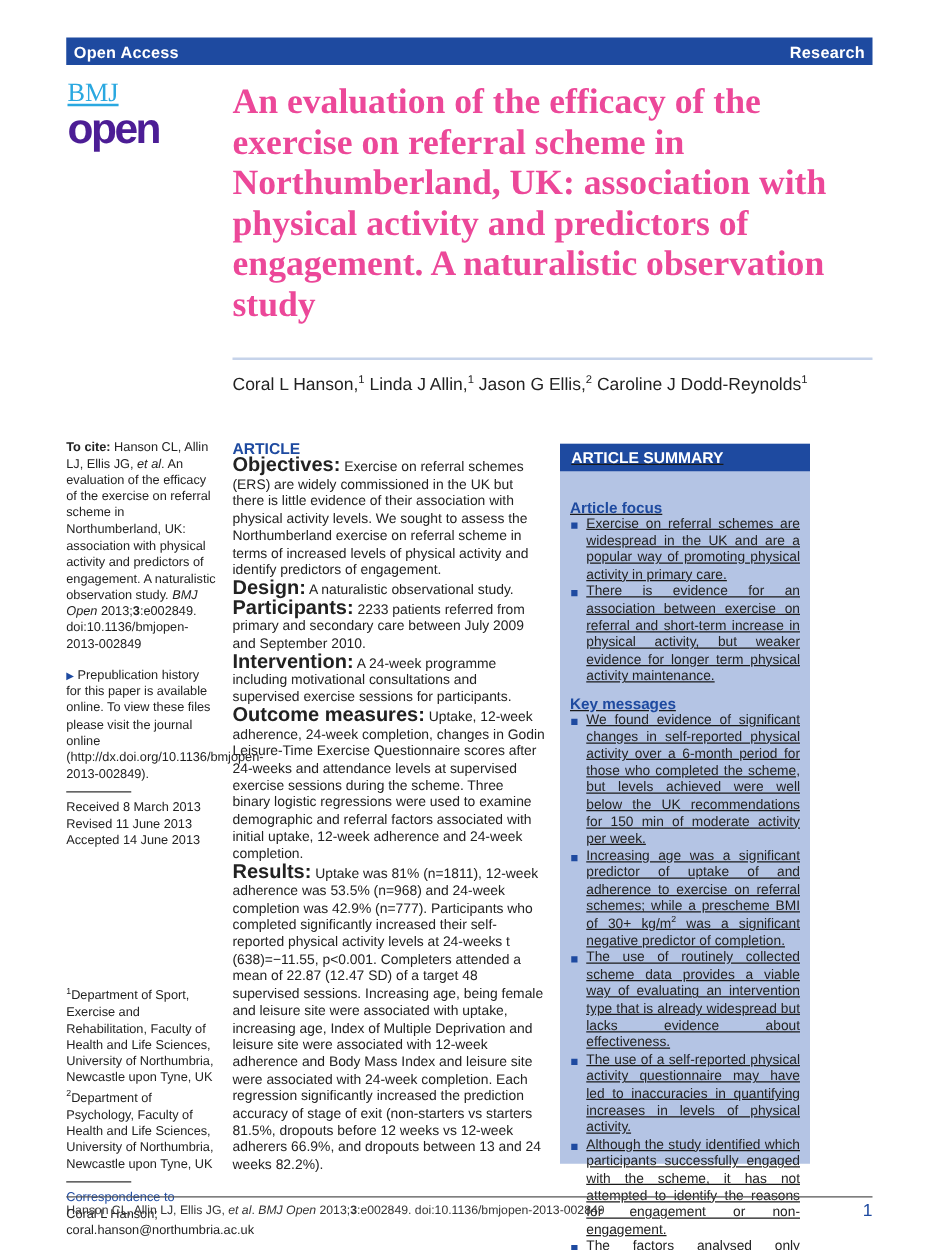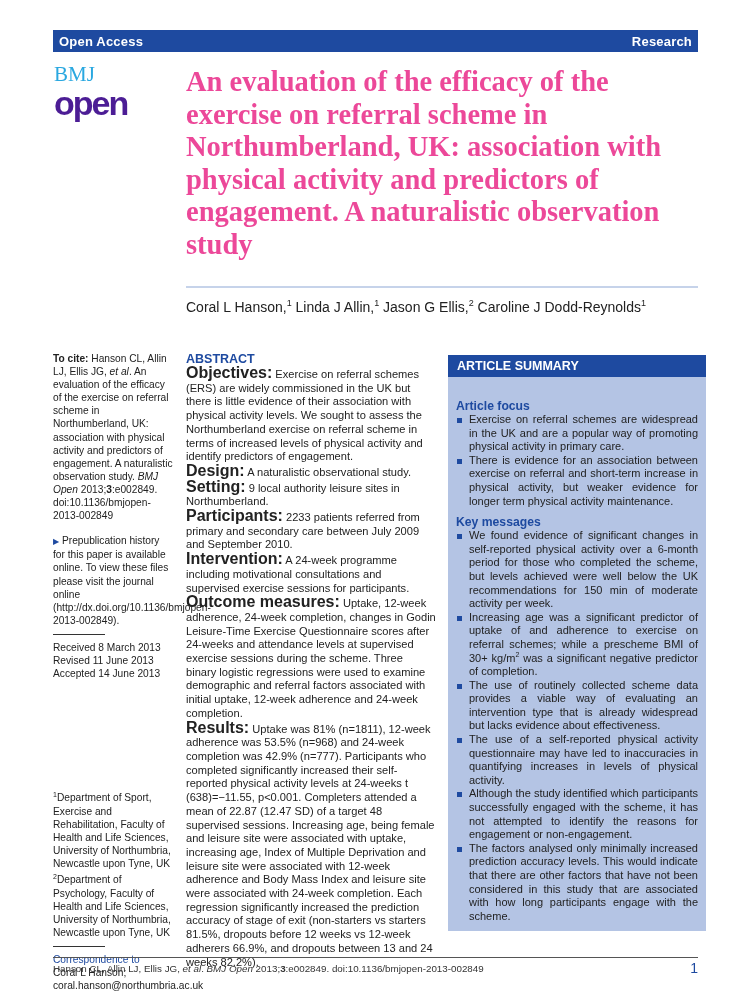--- a/index.html
+++ b/index.html
@@ -2,39 +2,39 @@
 <html><head>
 <meta charset="utf-8">
 <style>
   html, body { margin: 0; padding: 0; }
   body { width: 750px; height: 1000px; background: #ffffff; position: relative; overflow: hidden;
          font-family: "Liberation Sans", sans-serif; color: #1a1a1a; }
   .topbar { position: absolute; left: 53px; top: 30px; width: 645px; height: 22px; background: #1e4aa0;
             color: #fff; font-weight: bold; font-size: 13px; display: flex; justify-content: space-between;
             align-items: center; padding: 0 6px; box-sizing: border-box; letter-spacing: 0.2px; }
   .logo { position: absolute; left: 54px; top: 64px; }
-  .logo .bmj { font-family: "Liberation Serif", serif; color: #2aa8e0; font-size: 21px; line-height: 20px; }
+  .logo .bmj { font-family: "Liberation Serif", serif; color: #2aa8e0; font-size: 21px; line-height: 20px; text-decoration: underline; }
   .logo .open { font-family: "Liberation Sans", sans-serif; font-weight: bold; color: #4c1d95; font-size: 34px;
                 line-height: 38px; letter-spacing: -2px; }
   .title { position: absolute; left: 186px; top: 66px; width: 520px; font-family: "Liberation Serif", serif;
            font-weight: bold; color: #ec4899; font-size: 28.5px; line-height: 32.5px; margin: 0; }
   .title-rule { position: absolute; left: 186px; top: 286px; width: 512px; height: 2px; background: #c6d3ea; }
   .authors { position: absolute; left: 186px; top: 298px; font-size: 14px; color: #222; }
   .authors sup { font-size: 9px; }
   .sidebar { position: absolute; left: 53px; top: 352px; width: 120px; font-size: 10.2px; line-height: 13.1px; color: #222; }
   .sidebar p { margin: 0; }
   .sidebar .gap { height: 12px; }
   .sidebar .rule { width: 52px; height: 1px; background: #333; margin: 7px 0 6px 0; }
   .sidebar .blue { color: #1e4aa0; font-weight: normal; }
   .sidebar .tri { color: #1e4aa0; font-size: 8px; }
   .abstract { position: absolute; left: 186px; top: 352px; width: 250px; font-size: 11.1px; line-height: 13.7px; color: #222; }
   .abstract h2 { margin: 0; color: #1e4aa0; font-size: 12.5px; font-weight: bold; line-height: 14px; }
   .abstract p { margin: 0; }
   .abstract .lbl { font-weight: bold; font-size: 16px; }
-  .summary { position: absolute; left: 448px; top: 355px; width: 258px; height: 576px; background: #b4c4e4; box-sizing: border-box; }
+  .summary { position: absolute; left: 448px; top: 355px; width: 200px; height: 576px; background: #b4c4e4; box-sizing: border-box; text-decoration: underline; }
   .summary .head { background: #1e4aa0; color: #fff; font-weight: bold; font-size: 12.5px; height: 22px; line-height: 22px; padding-left: 9px; }
   .summary .body { padding: 20px 8px 0 8px; font-size: 11px; line-height: 13.6px; color: #222; }
   .summary h3 { margin: 2px 0 0 0; color: #1e4aa0; font-size: 12.2px; font-weight: bold; line-height: 14px; }
   .summary h3.sp { margin-top: 7px; }
   .summary ul { list-style: none; margin: 0; padding: 0; }
   .summary li { position: relative; padding-left: 13px; text-align: justify; }
   .summary li .bullet { position: absolute; left: 1px; top: 5px; width: 5px; height: 5px; background: #1e4aa0; }
   .summary sup { font-size: 7px; line-height: 0; }
   .footer-rule { position: absolute; left: 53px; top: 957px; width: 645px; height: 1px; background: #555; }
   .footer { position: absolute; left: 53px; top: 962px; width: 645px; font-size: 9.8px; color: #333; display: flex; justify-content: space-between; align-items: flex-end; }
@@ -77,24 +77,23 @@
   <p>Accepted 14 June 2013</p>
   <div style="height:108px"></div>
   <p><sup style="font-size:7px">1</sup><span>Department of Sport, Exercise and Rehabilitation, Faculty of Health and Life Sciences, University of Northumbria, Newcastle upon Tyne, UK</span></p>
   <p><sup style="font-size:7px">2</sup><span>Department of Psychology, Faculty of Health and Life Sciences, University of Northumbria, Newcastle upon Tyne, UK</span></p>
   <div class="rule"></div>
   <p class="blue">Correspondence to</p>
   <p>Coral L Hanson; coral.hanson@northumbria.ac.uk</p>
 </div>
 
 <div class="abstract">
-  <h2>ABSTRACT</h2>
+  <h2>ARTICLE</h2>
   <p><span class="lbl">Objectives:</span><span> Exercise on referral schemes (ERS) are widely commissioned in the UK but there is little evidence of their association with physical activity levels. We sought to assess the Northumberland exercise on referral scheme in terms of increased levels of physical activity and identify predictors of engagement.</span></p>
   <p><span class="lbl">Design:</span><span> A naturalistic observational study.</span></p>
-  <p><span class="lbl">Setting:</span><span> 9 local authority leisure sites in Northumberland.</span></p>
   <p><span class="lbl">Participants:</span><span> 2233 patients referred from primary and secondary care between July 2009 and September 2010.</span></p>
   <p><span class="lbl">Intervention:</span><span> A 24-week programme including motivational consultations and supervised exercise sessions for participants.</span></p>
   <p><span class="lbl">Outcome measures:</span><span> Uptake, 12-week adherence, 24-week completion, changes in Godin Leisure-Time Exercise Questionnaire scores after 24-weeks and attendance levels at supervised exercise sessions during the scheme. Three binary logistic regressions were used to examine demographic and referral factors associated with initial uptake, 12-week adherence and 24-week completion.</span></p>
   <p><span class="lbl">Results:</span><span> Uptake was 81% (n=1811), 12-week adherence was 53.5% (n=968) and 24-week completion was 42.9% (n=777). Participants who completed significantly increased their self-reported physical activity levels at 24-weeks t (638)=−11.55, p&lt;0.001. Completers attended a mean of 22.87 (12.47 SD) of a target 48 supervised sessions. Increasing age, being female and leisure site were associated with uptake, increasing age, Index of Multiple Deprivation and leisure site were associated with 12-week adherence and Body Mass Index and leisure site were associated with 24-week completion. Each regression significantly increased the prediction accuracy of stage of exit (non-starters vs starters 81.5%, dropouts before 12 weeks vs 12-week adherers 66.9%, and dropouts between 13 and 24 weeks 82.2%).</span></p>
 </div>
 
 <div class="summary">
   <div class="head">ARTICLE SUMMARY</div>
   <div class="body">
     <h3>Article focus</h3>

